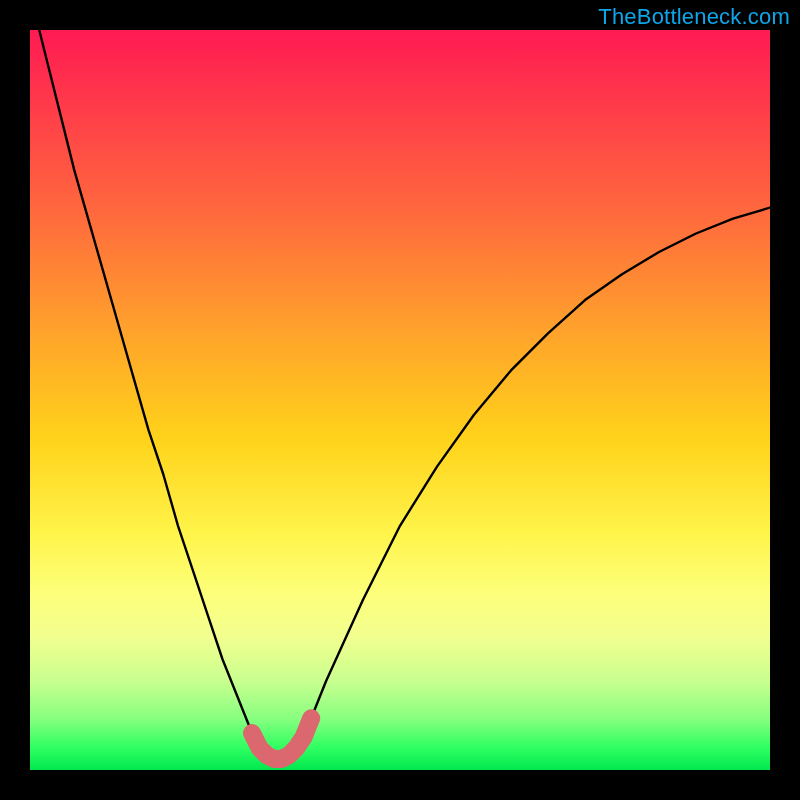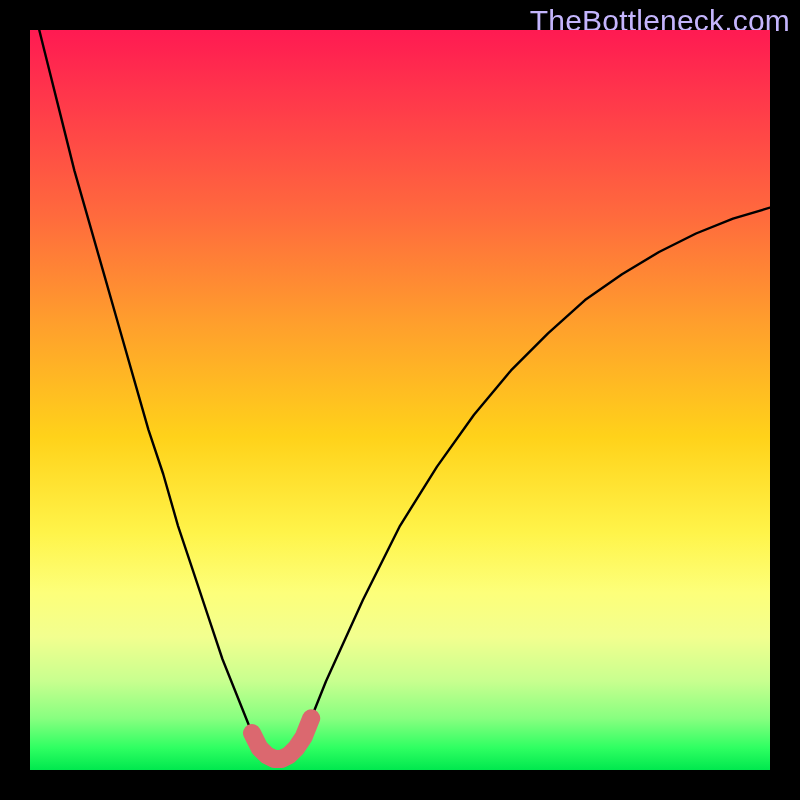--- a/index.html
+++ b/index.html
@@ -37,22 +37,22 @@
       #c8ff8f 88%,
       #88ff80 93%,
       #2fff62 97%,
       #00e84e 100%
     );
   }
   .watermark {
     position: absolute;
     top: 4px;
     right: 10px;
-    color: #c4b5fd;
-    font-size: 30px;
+    color: #0ea5e9;
+    font-size: 22px;
     font-weight: 500;
     letter-spacing: 0.2px;
   }
   svg.curve {
     position: absolute;
     left: 0;
     top: 0;
     width: 740px;
     height: 740px;
   }

